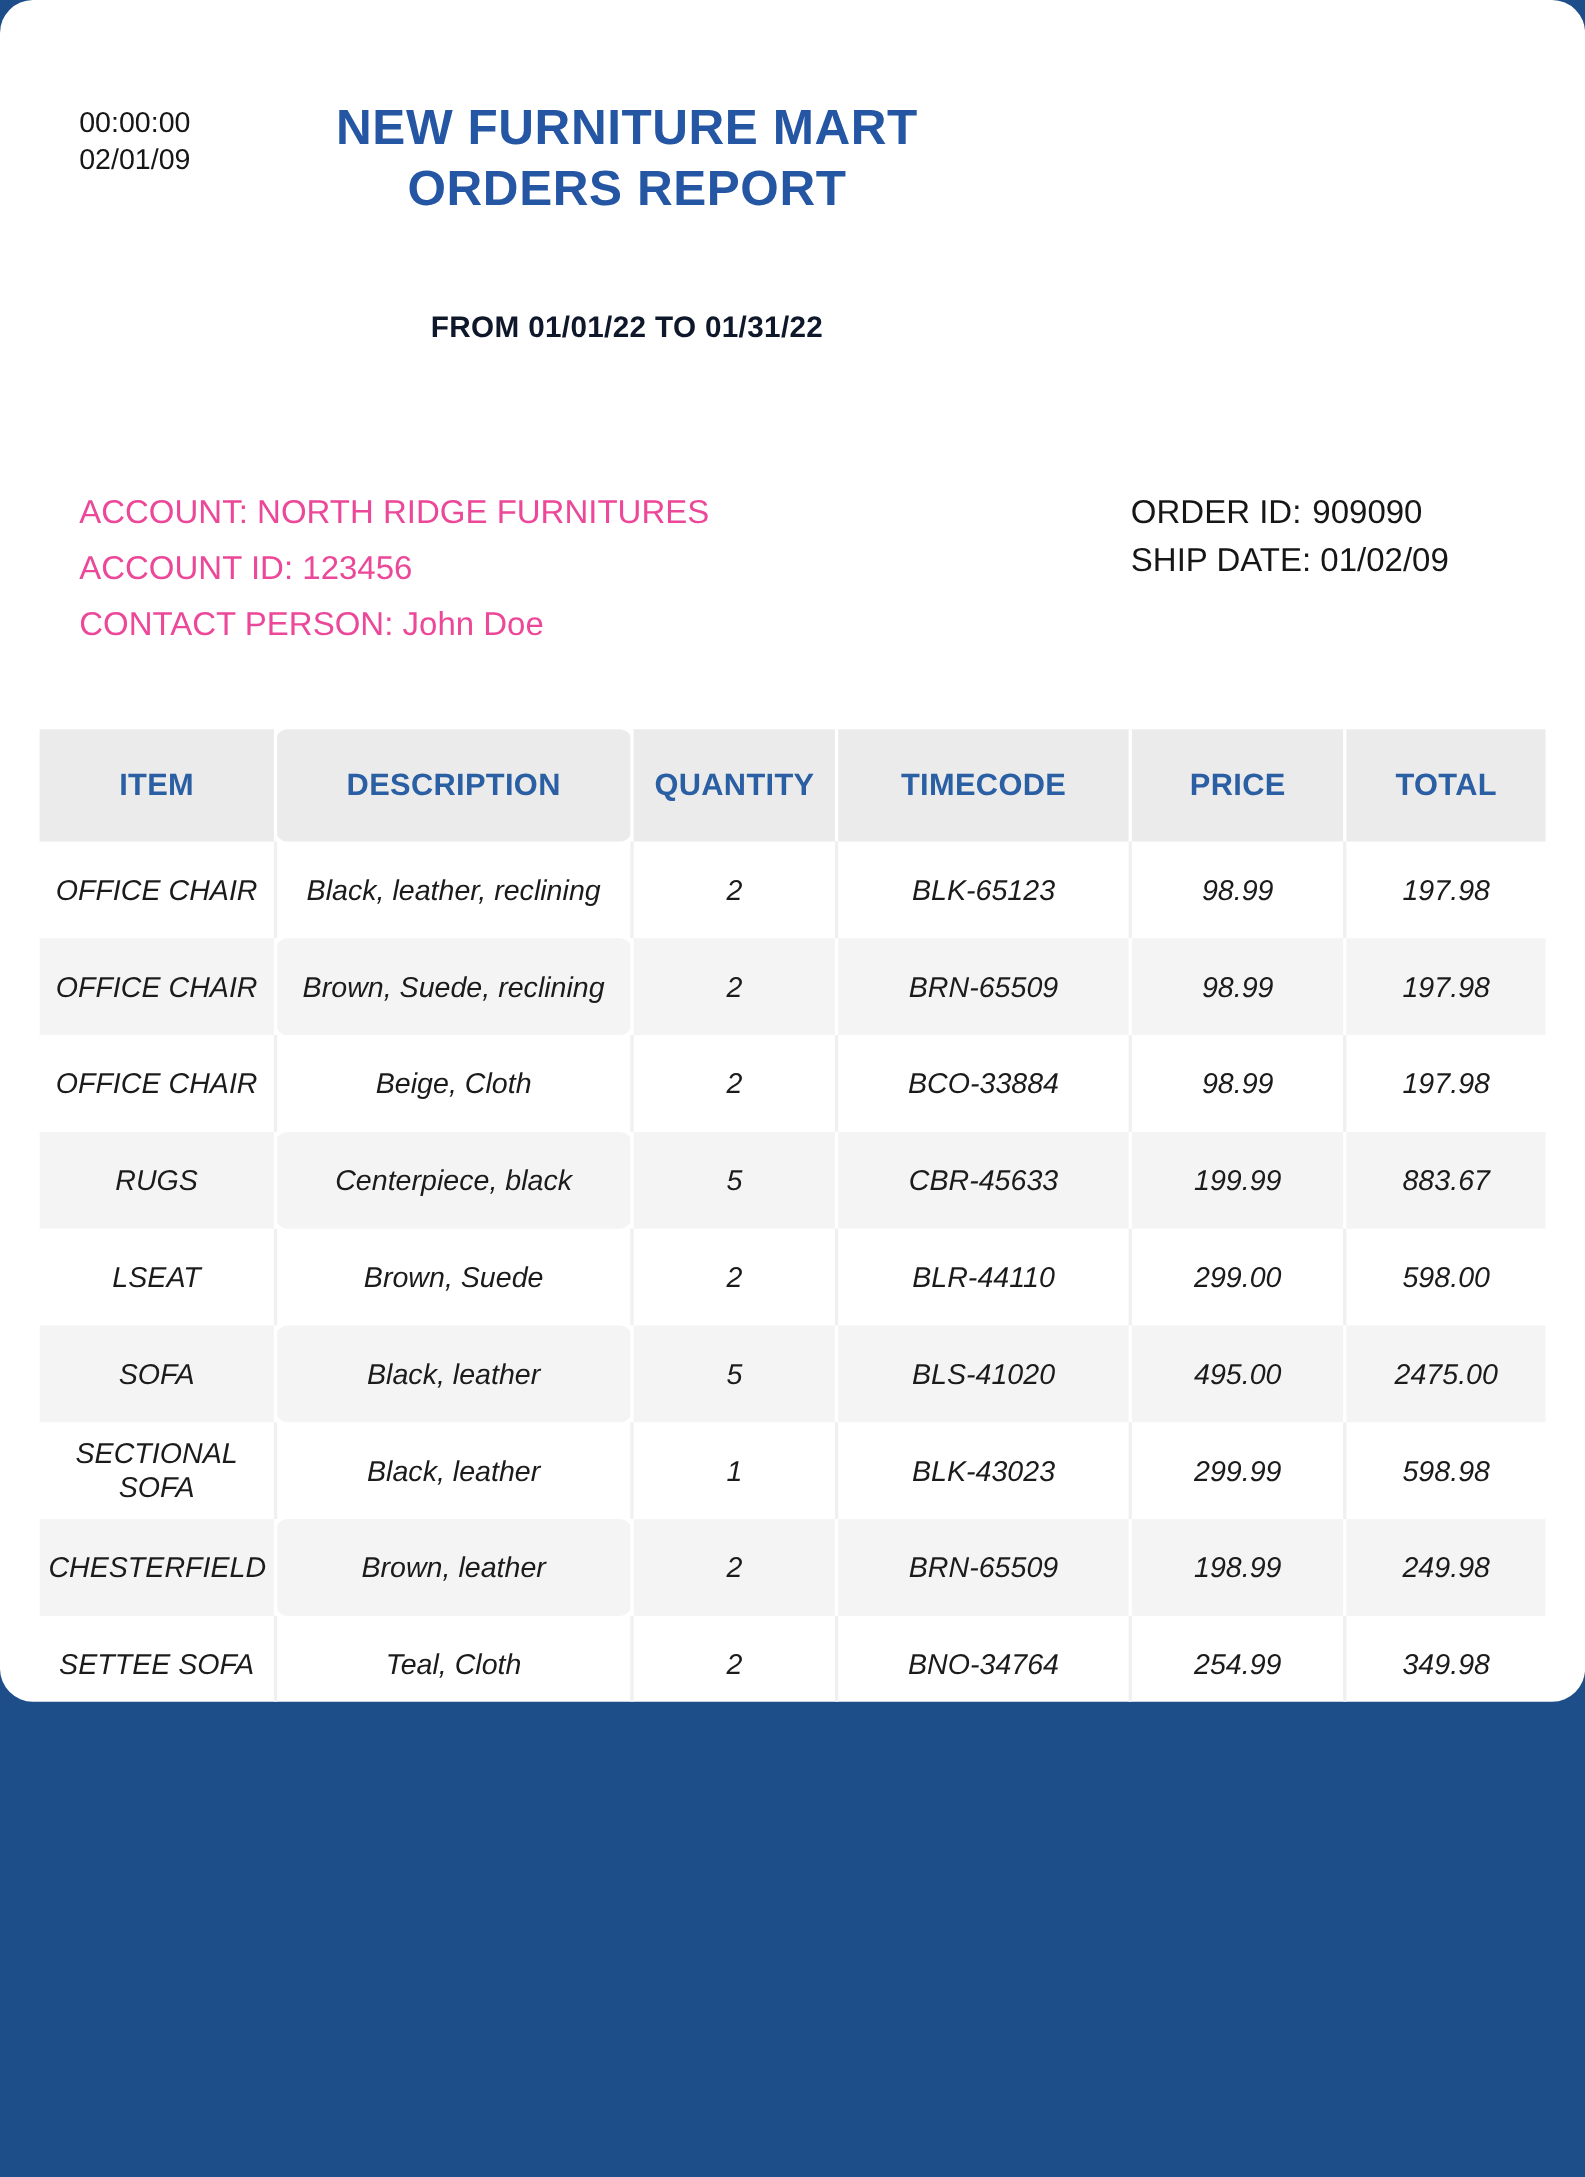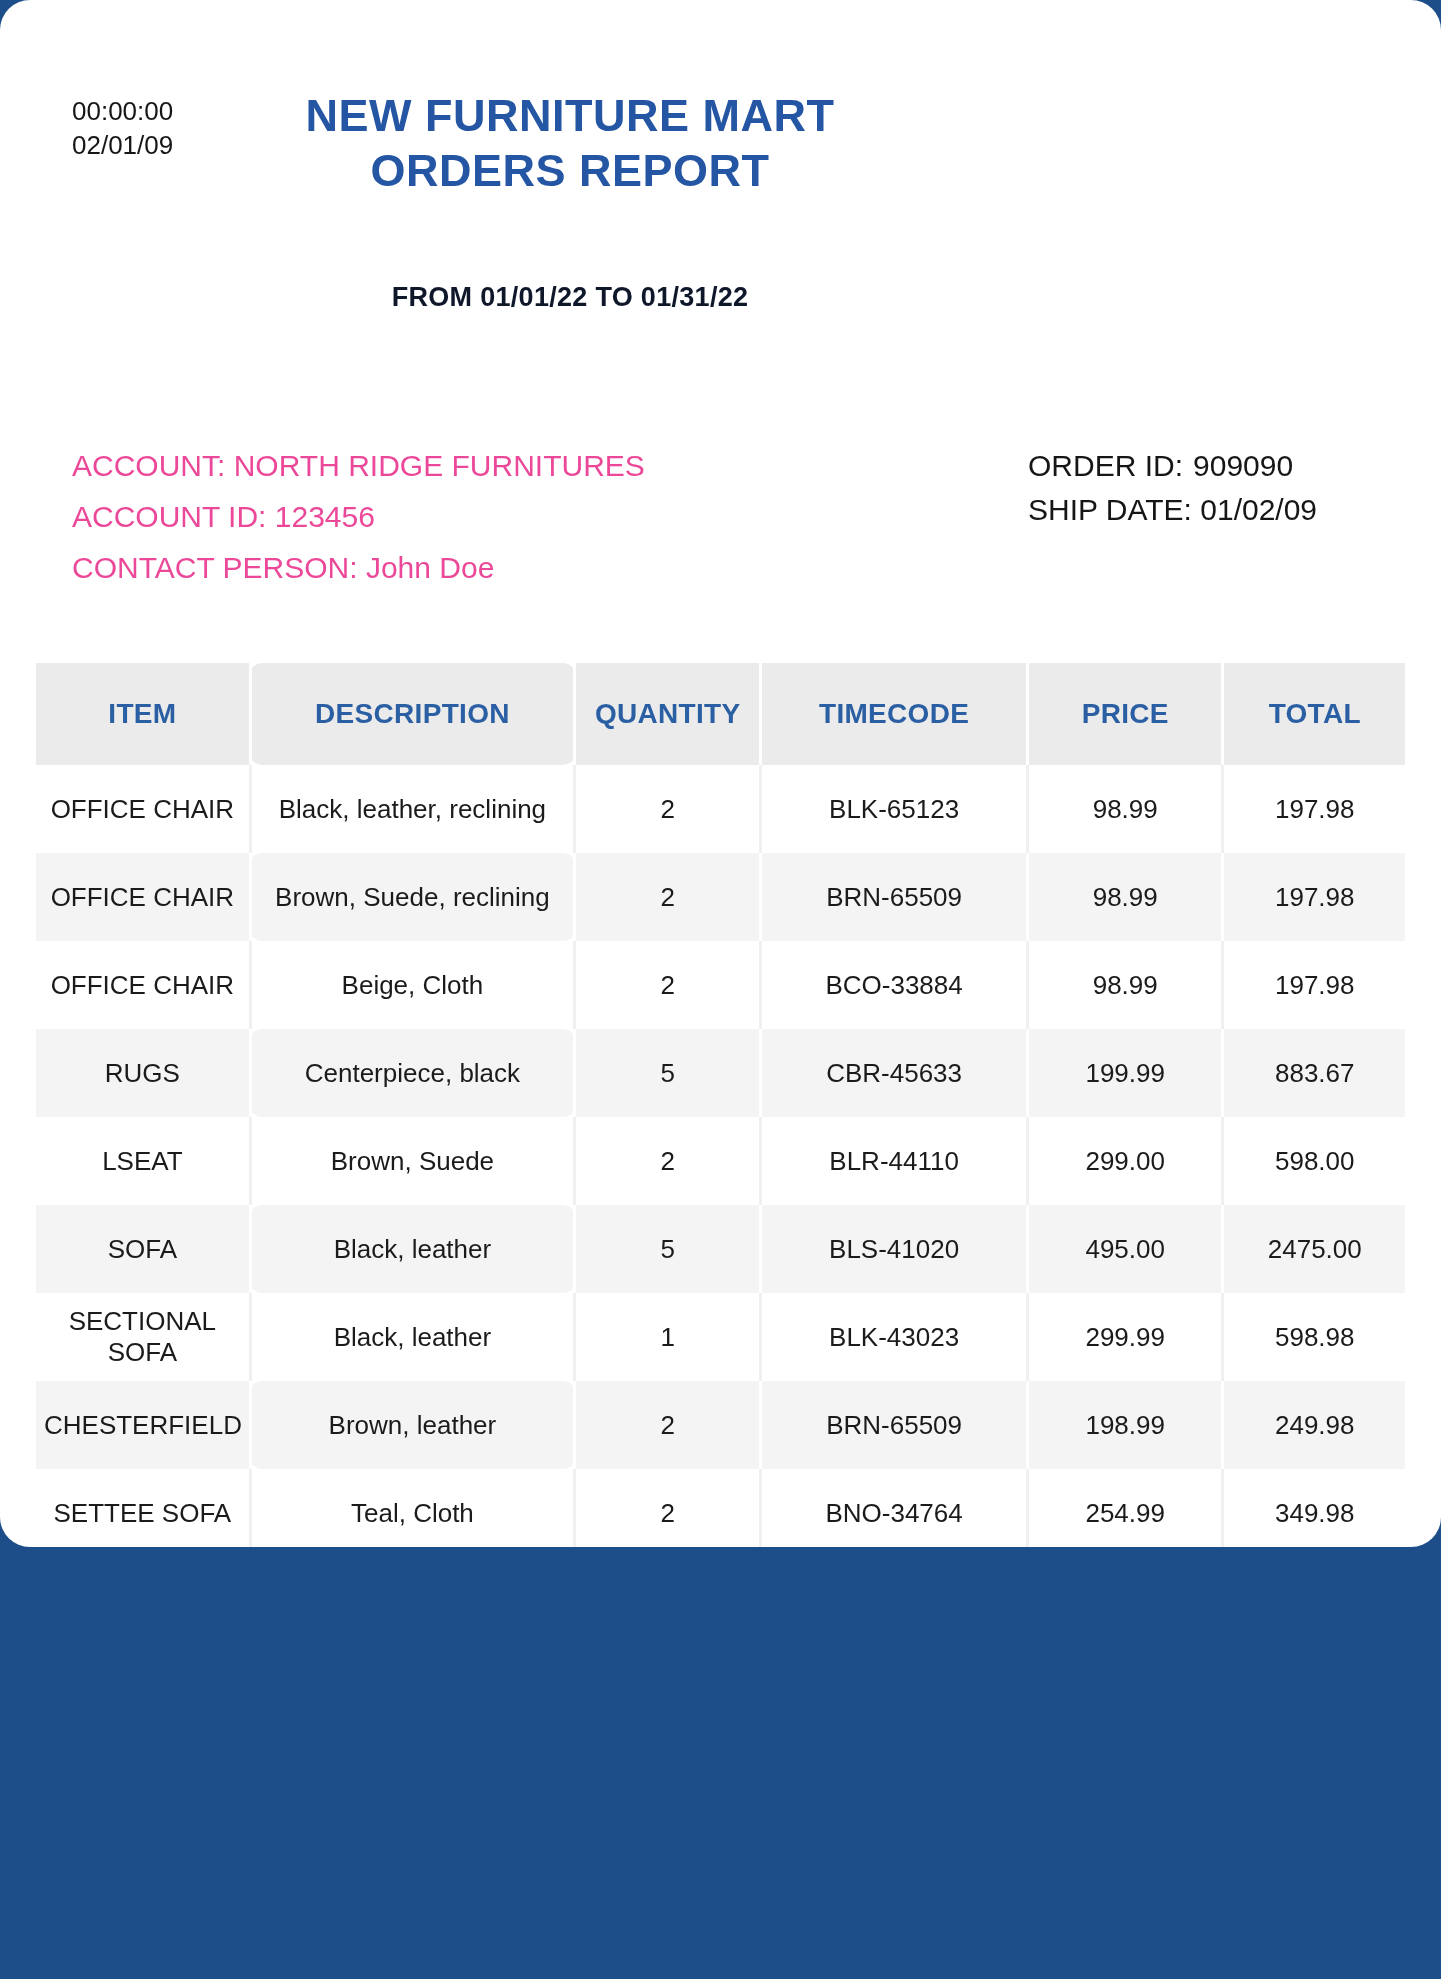--- a/index.html
+++ b/index.html
@@ -56,20 +56,21 @@
     font-size:28px;font-weight:bold;
     height:100px;text-align:center;vertical-align:middle;
     border-right:3px solid #ffffff;
     letter-spacing:0.3px;
   }
   .orders-table thead th:last-child{border-right:none;}
   .orders-table td{
     height:88px;text-align:center;vertical-align:middle;
     padding:0 8px;
     border-right:3px solid #f0f0f0;
+    font-style:italic;
   }
   .orders-table td:last-child{border-right:none;}
   .orders-table tbody tr:nth-child(even) td{
     background:var(--stripe-bg,#f4f4f4);
     border-right-color:#ffffff;
   }
   .col-0{width:15.7%;}
   .col-1{width:23.8%;border-radius:12px;}
   .col-2{width:13.5%;}
   .col-3{width:19.5%;}

